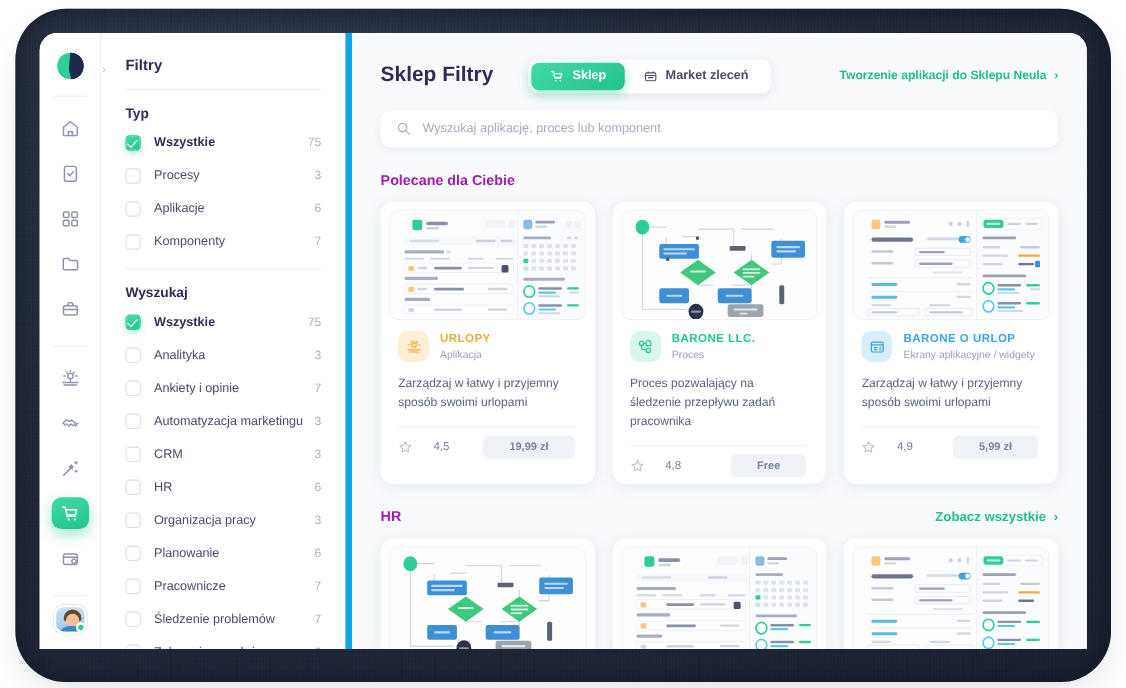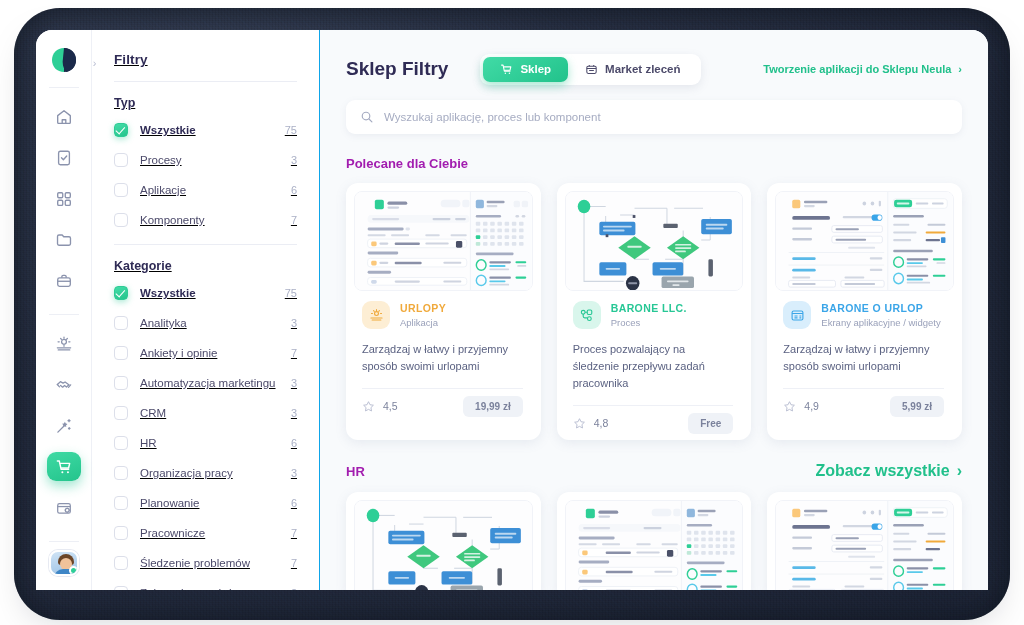--- a/index.html
+++ b/index.html
@@ -71,23 +71,22 @@
     position: relative; overflow: hidden;
   }
   .rail-avatar .hair{position:absolute;left:7px;top:2px;width:16px;height:11px;border-radius:8px 8px 3px 3px;background:#6b4527;}
   .rail-avatar .face{position:absolute;left:9px;top:6px;width:12px;height:12px;border-radius:50%;background:#f0c29a;}
   .rail-avatar .body{position:absolute;left:3px;top:17px;width:24px;height:14px;border-radius:9px 9px 0 0;background:#3f86c6;}
   .rail-dot{position:absolute;right:-1px;bottom:-1px;width:9px;height:9px;border-radius:50%;background:#2ecf96;border:2px solid #fff;}
 
   
   #filters {
     width: 228px; flex: 0 0 228px; height: 100%;
-    background: #ffffff; border-right: 1px solid #0ea5e9;
+    background: #ffffff; border-right: 6px solid #0ea5e9;
     padding: 22px 22px 0 22px;
-    text-decoration: underline;
   }
   .f-title { font-size: 13.5px; font-weight: 700; color: #2f2b55; letter-spacing:.1px; }
   .f-rule { height: 1px; background: #ebedf4; margin: 14px 0 14px; }
   .f-head { font-size: 12.5px; font-weight: 700; color: #2f2b55; margin-bottom: 10px; }
   .f-row { display: flex; align-items: center; height: 20px; margin-bottom: 10px; }
   .cb {
     width: 14px; height: 14px; border-radius: 4px; flex:0 0 14px;
     border: 1.4px solid #dcdfea; background: #fff; margin-right: 12px;
     position: relative;
   }
@@ -133,21 +132,21 @@
   }
   .search input {
     border: 0; outline: 0; flex: 1 1 auto; font-size: 11.5px;
     color: #4c4a6a; font-family: inherit; background: transparent;
   }
   .search input::placeholder { color: #a6acc2; }
 
   .sec-head { display: flex; align-items: center; margin: 22px 0 12px; }
   .sec-title { font-size: 13px; font-weight: 700; color: #a21caf; }
   .sec-link { margin-left: auto; display:flex; align-items:center; gap:7px;
-      font-size: 16px; color: #21c08b; font-weight: 600; }
+      font-size: 12px; color: #21c08b; font-weight: 600; }
 
   .row { display: flex; gap: 16px; }
   .card {
     flex: 1 1 0; background: #fff; border-radius: 12px;
     box-shadow: 0 3px 12px rgba(110,125,160,.12);
     overflow: hidden; padding: 8px 8px 0;
   }
   .thumb { height: 100px; border-radius: 8px; overflow: hidden; background: #fff;
     border: 1px solid #f1f3f8; position: relative; }
   .thumb svg { display:block; width:100%; height:100%; }
@@ -159,23 +158,23 @@
   .app-ico.green  { background: #d9f6ec; color: #27c795; }
   .app-ico.blue   { background: #d9eefc; color: #3aa5e8; }
   .app-name { font-size: 10.5px; font-weight: 700; letter-spacing: .4px; line-height: 1.25; }
   .app-name.orange { color: #f0a93b; }
   .app-name.green  { color: #27c795; }
   .app-name.blue   { color: #3aa5e8; }
   .app-kind { font-size: 9.5px; color: #9aa1ba; margin-top: 2px; }
   .card-desc { font-size: 11px; color: #5b6282; line-height: 1.55; margin-top: 12px; min-height: 34px; }
   .card-rule { height:1px; background:#eef0f6; margin: 13px 0 0; }
   .card-foot { display:flex; align-items:center; height: 34px; }
-  .rate { display:flex; align-items:center; gap:8px; font-size:10.5px; color:#7b829c;text-align:right; }
+  .rate { display:flex; align-items:center; gap:19px; font-size:10.5px; color:#7b829c;text-align:right; }
   .price { margin-left:auto; background:#eff2f7; color:#7b829c; font-size:10px;
-     font-weight:600; padding:5px 12px; border-radius:6px; }
+     font-weight:600; padding:5px 24px; border-radius:6px; }
 </style>
 </head>
 <body>
 
 <div id="bezel"></div>
 <div id="bezel-inner-shadow"></div>
 
 <div id="app">
 
   <div id="rail">
@@ -293,21 +292,21 @@
       <div class="f-row">
         <span class="cb"></span>
         <span class="f-label">Komponenty</span>
         <span class="f-count">7</span>
       </div>
     </div>
 
     <div class="f-rule"></div>
 
     <div>
-      <div class="f-head">Kategorie</div>
+      <div class="f-head">Wyszukaj</div>
 
       <div class="f-row sel">
         <span class="cb on"></span>
         <span class="f-label">Wszystkie</span>
         <span class="f-count">75</span>
       </div>
       <div class="f-row">
         <span class="cb"></span>
         <span class="f-label">Analityka</span>
         <span class="f-count">3</span>

